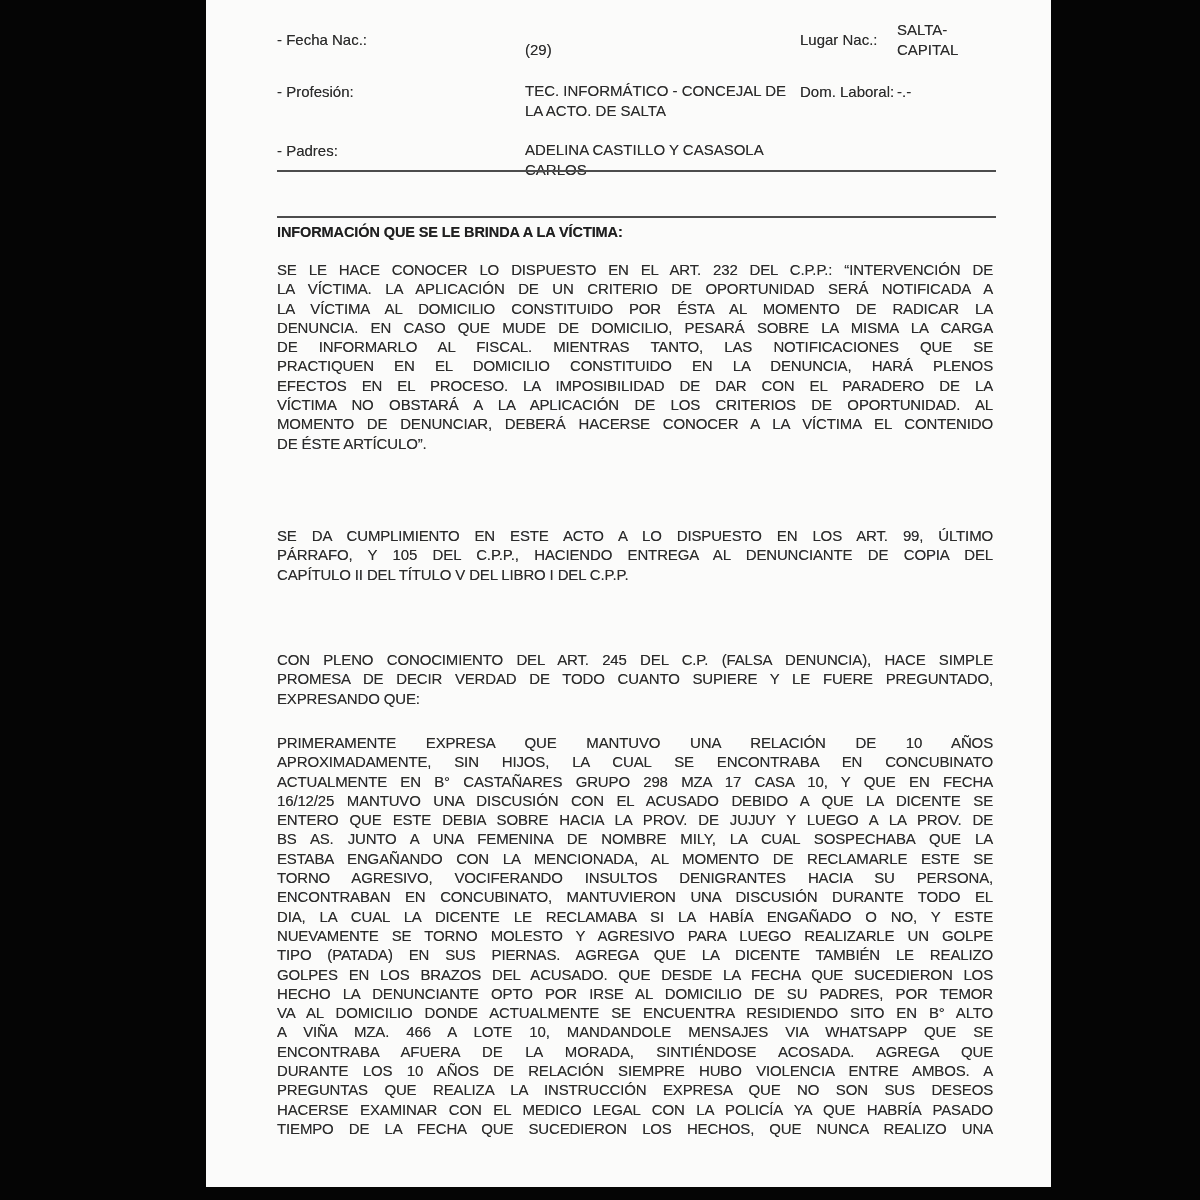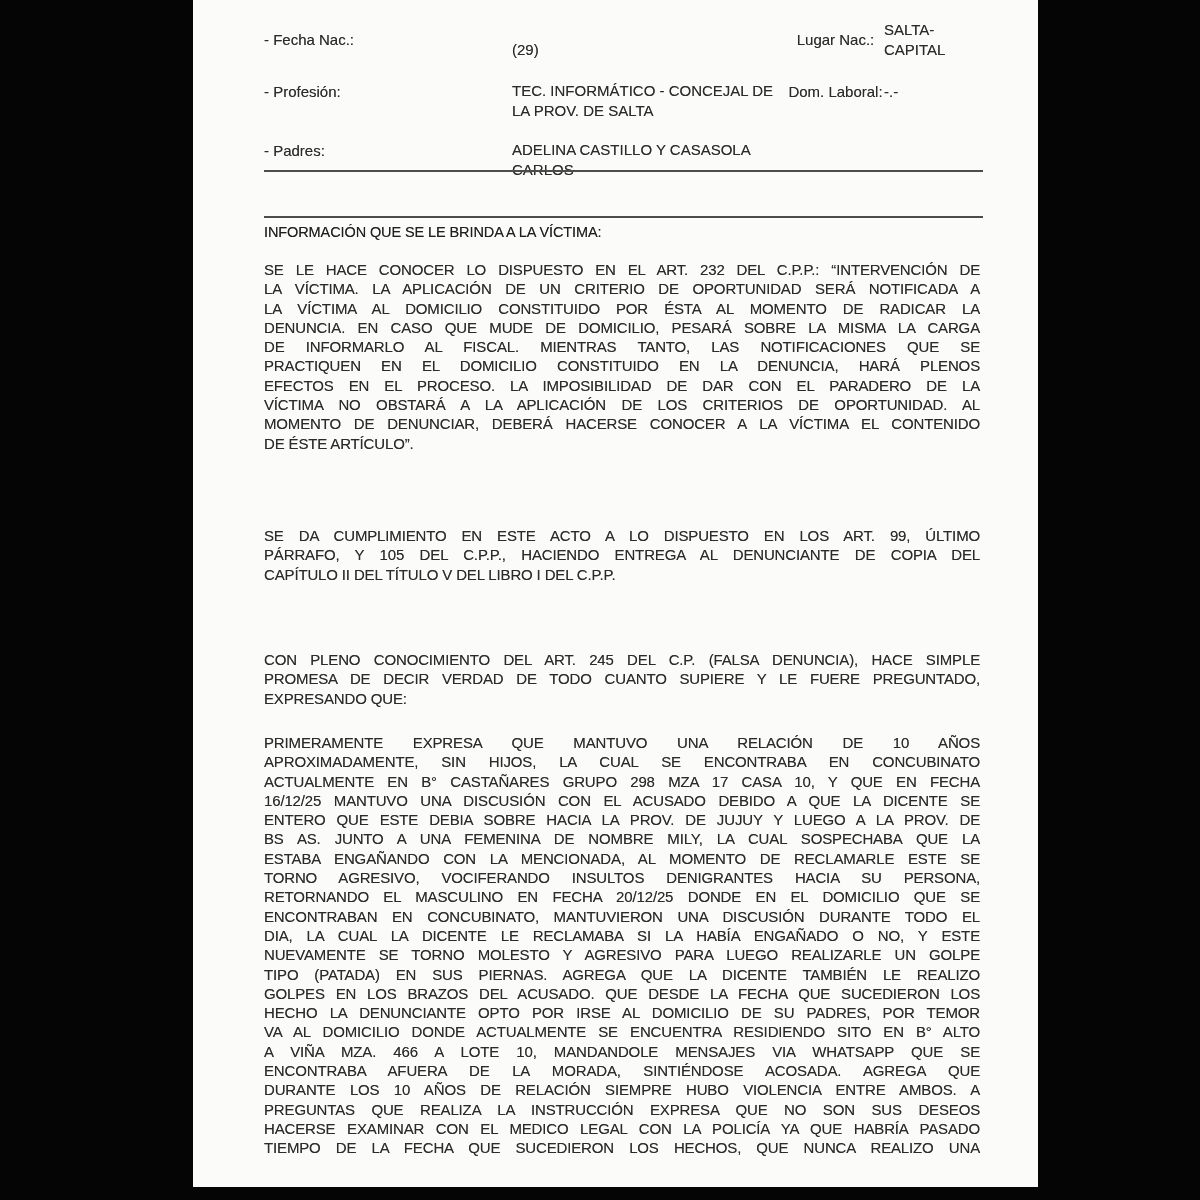--- a/index.html
+++ b/index.html
@@ -9,44 +9,44 @@
     position: relative;
     font-family: "Liberation Sans", sans-serif;
     overflow: hidden;
   }
   .canvas {
     position: absolute; left: 0; top: 0;
     width: 1200px; height: 1200px;
     background: #050505;
   }
   .page {
-    position: absolute; left: 193px; top: 0;
+    position: absolute; left: 206px; top: 0;
     width: 845px; height: 1187px;
     background: #fbfbfa;
   }
   .fields {
     position: absolute; top: 18px; left: 71px; width: 722px;
     font-size: 15px; color: #2b2b2b;
     text-shadow: 0 0 0.5px rgba(45,45,45,0.55);
   }
   .frow { display: flex; align-items: center; min-height: 44px; }
   .fcell { line-height: 20px; }
   .fcell.c1 { width: 248px; }
   .fcell.c2 { width: 275px; margin-top: 19px; }
-  .fcell.c3 { width: 97px; text-align: center; }
+  .fcell.c3 { width: 97px; }
   .fcell.c4 { width: 102px; }
   .rule {
     position: absolute; left: 71px; width: 719px; height: 2px;
     background: #4c4c4c;
   }
   .rule1 { top: 170px; }
   .rule2 { top: 216px; }
   .heading {
     position: absolute; top: 224px; left: 71px;
-    font-size: 14.5px; font-weight: normal; color: #1f1f1f;
+    font-size: 14.5px; font-weight: bold; color: #1f1f1f;
     letter-spacing: -0.1px;
     text-shadow: 0 0 0.5px rgba(30,30,30,0.6);
   }
   .para {
     position: absolute; left: 71px; width: 716px;
     font-size: 15px; color: #2b2b2b;
     letter-spacing: -0.15px;
     text-shadow: 0 0 0.5px rgba(45,45,45,0.55);
   }
   .p0 { top: 260px; }
@@ -69,21 +69,21 @@
 
     <div class="fields" id="fields">
         <div class="frow">
           <div class="fcell c1">- Fecha Nac.:</div>
           <div class="fcell c2">(29)</div>
           <div class="fcell c3">Lugar Nac.:</div>
           <div class="fcell c4">SALTA-CAPITAL</div>
         </div>
         <div class="frow">
           <div class="fcell c1">- Profesión:</div>
-          <div class="fcell c2">TEC. INFORMÁTICO - CONCEJAL DE LA PROV. DE SALTA</div>
+          <div class="fcell c2">TEC. INFORMÁTICO - CONCEJAL DE LA ACTO. DE SALTA</div>
           <div class="fcell c3">Dom. Laboral:</div>
           <div class="fcell c4">-.-</div>
         </div>
         <div class="frow">
           <div class="fcell c1">- Padres:</div>
           <div class="fcell c2">ADELINA CASTILLO Y CASASOLA CARLOS</div>
           <div class="fcell c3"></div>
           <div class="fcell c4"></div>
         </div>
       </div>
@@ -117,21 +117,20 @@
       </div>
     <div class="para p3">
         <div class="line">PRIMERAMENTE EXPRESA QUE MANTUVO UNA RELACIÓN DE 10 AÑOS</div>
         <div class="line">APROXIMADAMENTE, SIN HIJOS, LA CUAL SE ENCONTRABA EN CONCUBINATO</div>
         <div class="line">ACTUALMENTE EN B° CASTAÑARES GRUPO 298 MZA 17 CASA 10, Y QUE EN FECHA</div>
         <div class="line">16/12/25 MANTUVO UNA DISCUSIÓN CON EL ACUSADO DEBIDO A QUE LA DICENTE SE</div>
         <div class="line">ENTERO QUE ESTE DEBIA SOBRE HACIA LA PROV. DE JUJUY Y LUEGO A LA PROV. DE</div>
         <div class="line">BS AS. JUNTO A UNA FEMENINA DE NOMBRE MILY, LA CUAL SOSPECHABA QUE LA</div>
         <div class="line">ESTABA ENGAÑANDO CON LA MENCIONADA, AL MOMENTO DE RECLAMARLE ESTE SE</div>
         <div class="line">TORNO AGRESIVO, VOCIFERANDO INSULTOS DENIGRANTES HACIA SU PERSONA,</div>
-        <div class="line">RETORNANDO EL MASCULINO EN FECHA 20/12/25 DONDE EN EL DOMICILIO QUE SE</div>
         <div class="line">ENCONTRABAN EN CONCUBINATO, MANTUVIERON UNA DISCUSIÓN DURANTE TODO EL</div>
         <div class="line">DIA, LA CUAL LA DICENTE LE RECLAMABA SI LA HABÍA ENGAÑADO O NO, Y ESTE</div>
         <div class="line">NUEVAMENTE SE TORNO MOLESTO Y AGRESIVO PARA LUEGO REALIZARLE UN GOLPE</div>
         <div class="line">TIPO (PATADA) EN SUS PIERNAS. AGREGA QUE LA DICENTE TAMBIÉN LE REALIZO</div>
         <div class="line">GOLPES EN LOS BRAZOS DEL ACUSADO. QUE DESDE LA FECHA QUE SUCEDIERON LOS</div>
         <div class="line">HECHO LA DENUNCIANTE OPTO POR IRSE AL DOMICILIO DE SU PADRES, POR TEMOR</div>
         <div class="line">VA AL DOMICILIO DONDE ACTUALMENTE SE ENCUENTRA RESIDIENDO SITO EN B° ALTO</div>
         <div class="line">A VIÑA MZA. 466 A LOTE 10, MANDANDOLE MENSAJES VIA WHATSAPP QUE SE</div>
         <div class="line">ENCONTRABA AFUERA DE LA MORADA, SINTIÉNDOSE ACOSADA. AGREGA QUE</div>
         <div class="line">DURANTE LOS 10 AÑOS DE RELACIÓN SIEMPRE HUBO VIOLENCIA ENTRE AMBOS. A</div>

